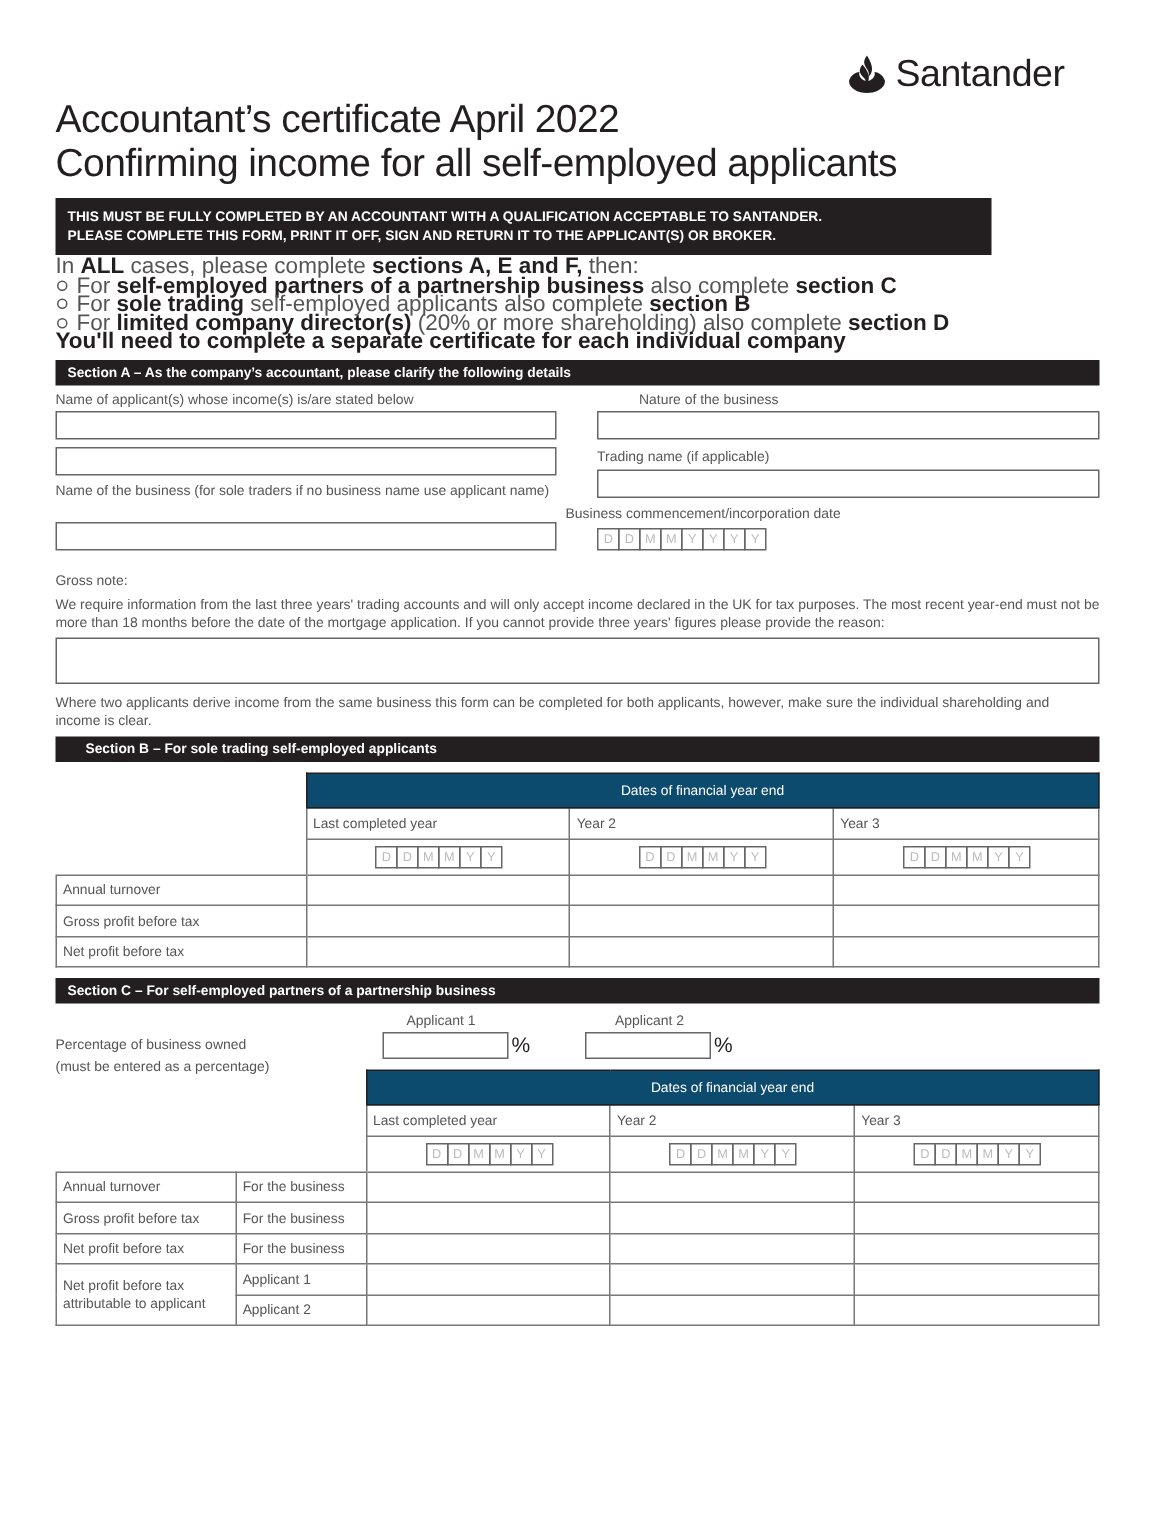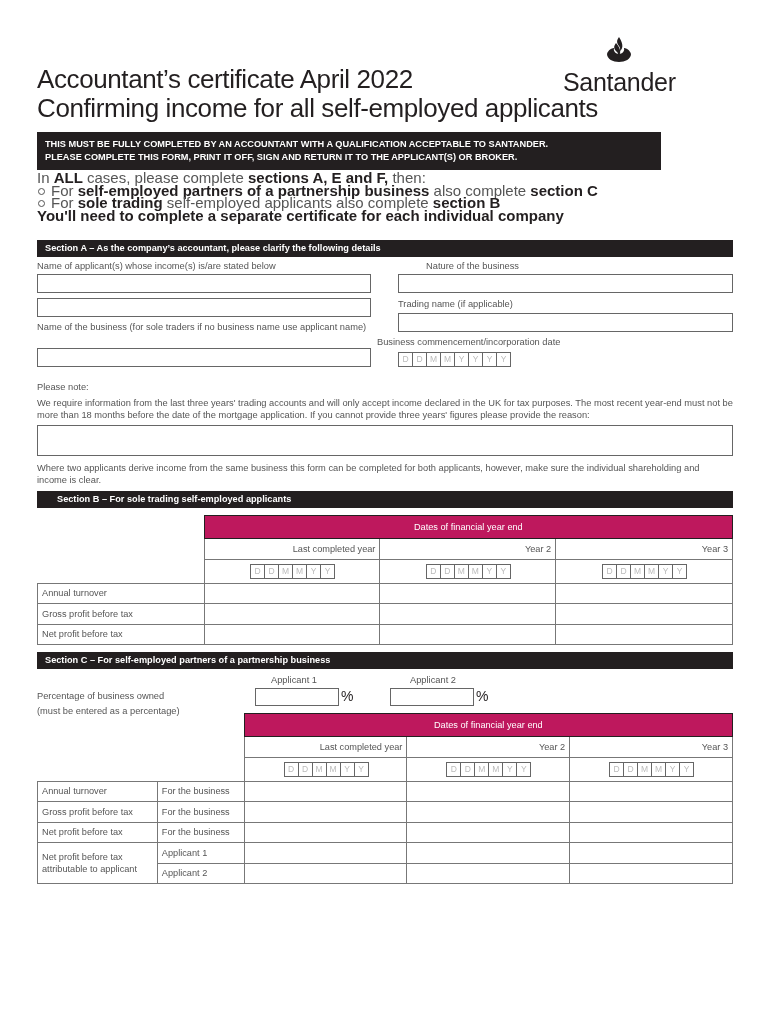--- a/index.html
+++ b/index.html
@@ -1,41 +1,41 @@
 <!DOCTYPE html>
 <html><head>
 <meta charset="utf-8">
 <style>
   html, body { margin:0; padding:0; background:#ffffff; }
   body { width:770px; height:1024px; position:relative; overflow:hidden;
          font-family:"Liberation Sans", sans-serif; color:#231f20; }
   .abs { position:absolute; }
-  .logo { left:563px; top:34px; display:flex; align-items:center; gap:4px;flex-direction:column; }
+  .logo { left:563px; top:34px; display:flex; align-items:center; gap:4px; }
   .logo svg { width:30px; height:30px; }
   .logo-text { font-size:25px; font-weight:normal; letter-spacing:-0.3px; color:#231f20; }
   .title { left:37px; font-size:26px; color:#231f20; letter-spacing:-0.4px; white-space:nowrap; }
   .banner { left:37px; top:132px; width:624px; height:38px; background:#231f20; color:#fff;
             font-size:9.2px; font-weight:bold; box-sizing:border-box; padding:6px 8px; line-height:13px; }
   .intro { left:37px; top:172px; font-size:15px; line-height:12.5px; color:#231f20; }
   .intro b { font-weight:bold; }
   .intro .light { color:#555; }
   .bullet { display:inline-block; width:5px; height:5px; border:1px solid #555; border-radius:50%;
             margin:0 6px 1px 1px; vertical-align:middle; }
   .secbar { left:37px; width:696px; height:17px; background:#231f20; color:#fff; font-size:9.2px;
             font-weight:bold; box-sizing:border-box; padding:3px 8px; line-height:11px; white-space:nowrap; }
   .lbl { font-size:9.3px; color:#555; white-space:nowrap; }
   .box { border:1px solid #666; box-sizing:border-box; background:#fff; }
   .datebox { display:flex; }
   .datebox span { width:15px; height:15px; border:1px solid #666; box-sizing:border-box; margin-right:-1px;
                   font-size:8.5px; color:#bbb; text-align:center; line-height:13px; }
   .note { font-size:9.3px; color:#555; line-height:11.5px; }
   table { border-collapse:collapse; position:absolute; font-size:9.2px; color:#555; }
   td { border:1px solid #777; box-sizing:border-box; padding:0 4px; height:20.5px; }
-  td.hdr { background:#be185d; color:#fff; text-align:center; height:23px; border-color:#231f20; }
-  td.center { text-align:right; }
+  td.hdr { background:#0c4a6e; color:#fff; text-align:center; height:23px; border-color:#231f20; }
+  td.center { text-align:left; }
   td.blank { border:none; }
   .dcell { display:flex; justify-content:center; }
   .pct { font-size:14px; color:#231f20; }
 </style>
 </head>
 <body>
 
 <div class="abs logo">
   <svg viewBox="0 0 30 30">
     <path d="M15 3 C12 7 13 9 15 12 C17 15 16 17 15 18 C19 15 20 11 15 3 Z" fill="#231f20"></path>
@@ -50,20 +50,21 @@
 
 <div class="abs banner">
   <div>THIS MUST BE FULLY COMPLETED BY AN ACCOUNTANT WITH A QUALIFICATION ACCEPTABLE TO SANTANDER.</div>
   <div>PLEASE COMPLETE THIS FORM, PRINT IT OFF, SIGN AND RETURN IT TO THE APPLICANT(S) OR BROKER.</div>
 </div>
 
 <div class="abs intro">
   <div><span class="light">In </span><b>ALL</b><span class="light"> cases, please complete </span><b>sections A, E and F,</b><span class="light"> then:</span></div>
   <div><span class="bullet"></span><span class="light">For </span><b>self-employed partners of a partnership business</b><span class="light"> also complete </span><b>section C</b></div>
   <div><span class="bullet"></span><span class="light">For </span><b>sole trading</b><span class="light"> self-employed applicants also complete </span><b>section B</b></div>
+  <div><span class="bullet"></span><span class="light">For </span><b>limited company director(s)</b><span class="light"> (20% or more shareholding) also complete </span><b>section D</b></div>
   <div style="font-weight:bold;">You'll need to complete a separate certificate for each individual company</div>
 </div>
 
 <div class="abs secbar" style="top:240px;">Section A – As the company’s accountant, please clarify the following details</div>
 
 <div class="abs lbl" style="left:37px; top:261px;">Name of applicant(s) whose income(s) is/are stated below</div>
 <input class="abs box" style="left: 37px; top: 274px; width: 334px; height: 19px;" value="">
 <input class="abs box" style="left: 37px; top: 298px; width: 334px; height: 19px;" value="">
 <div class="abs lbl" style="left:37px; top:322px; width:340px; white-space:normal; line-height:11.5px;">Name of the business (for sole traders if no business name use applicant name)</div>
 <input class="abs box" style="left: 37px; top: 348px; width: 334px; height: 19px;" value="">
@@ -77,21 +78,21 @@
   <span>D</span>
   <span>D</span>
   <span>M</span>
   <span>M</span>
   <span>Y</span>
   <span>Y</span>
   <span>Y</span>
   <span>Y</span>
 </div>
 
-<div class="abs note" style="left:37px; top:382px;">Please note:</div>
+<div class="abs note" style="left:37px; top:382px;">Gross note:</div>
 <div class="abs note" style="left:37px; top:398px; width:700px;">We require information from the last three years' trading accounts and will only accept income declared in the UK for tax purposes. The most recent year-end must not be more than 18 months before the date of the mortgage application. If you cannot provide three years' figures please provide the reason:</div>
 <textarea class="abs box" style="left: 37px; top: 425px; width: 696px; height: 31px; resize: none;" value=""></textarea>
 <div class="abs note" style="left:37px; top:463px; width:690px;">Where two applicants derive income from the same business this form can be completed for both applicants, however, make sure the individual shareholding and income is clear.</div>
 
 <div class="abs secbar" style="top:491px;padding-left:20px;">Section B – For sole trading self-employed applicants</div>
 
 <table style="left:37px; top:515px; width:696px;">
   <colgroup>
       <col style="width:167px">
       <col style="width:176px">

